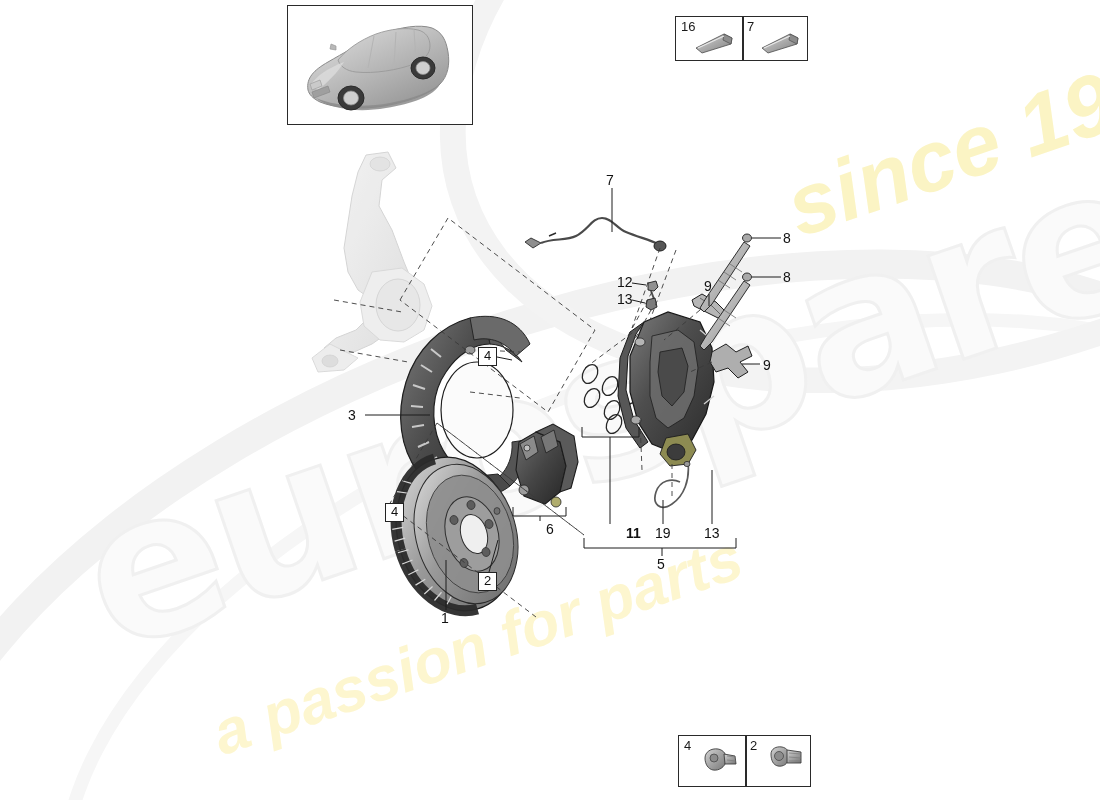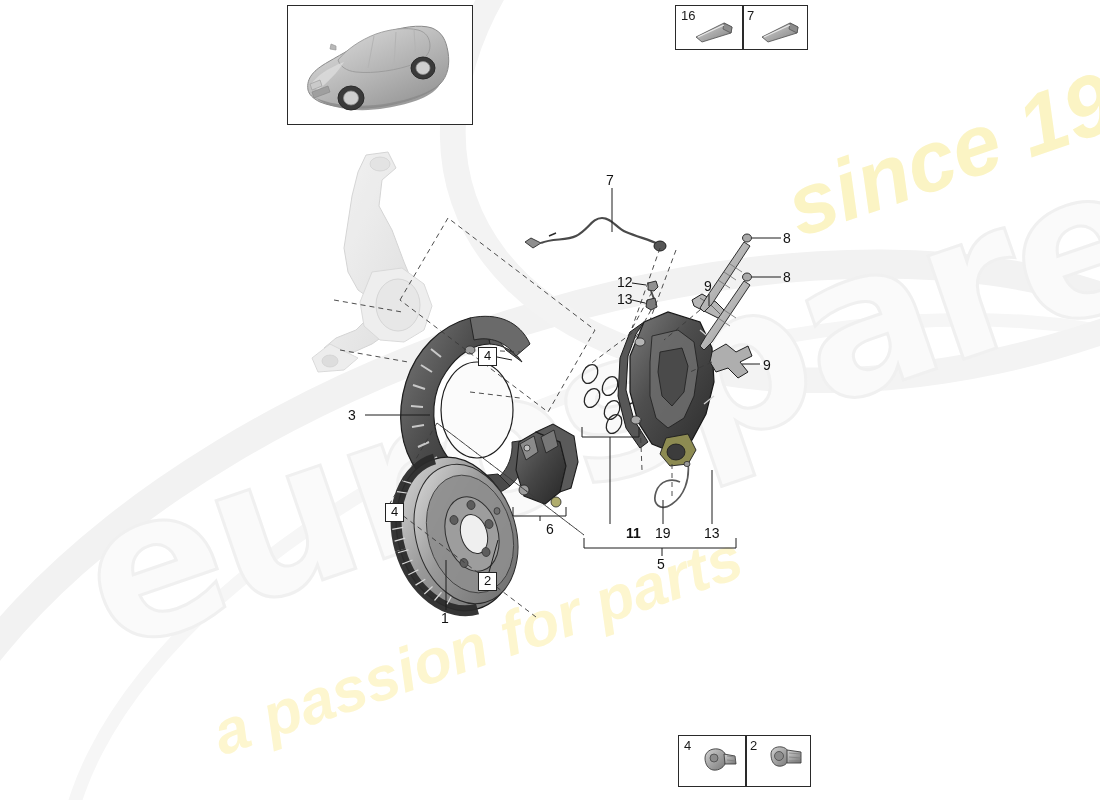--- a/index.html
+++ b/index.html
@@ -99,21 +99,21 @@
     box-sizing: border-box;
   }
   .box-label {
     position: absolute;
     left: 5px;
     top: 2px;
     font-size: 13px;
     color: #1a1a1a;
   }
   #car-box { left: 287px; top: 5px; width: 186px; height: 120px; }
-  #top-parts-box { left: 675px; top: 5px; width: 133px; height: 45px; padding-left: 34px; }
+  #top-parts-box { left: 675px; top: 16px; width: 133px; height: 45px; padding-left: 34px; }
   #top-parts-divider {
     position: absolute;
     left: 66px; top: 0; width: 1.5px; height: 100%;
     background: #2a2a2a;
   }
   #bot-parts-box { left: 678px; top: 735px; width: 133px; height: 52px; }
   #bot-parts-divider {
     position: absolute;
     left: 66px; top: 0; width: 1.5px; height: 100%;
     background: #2a2a2a;

